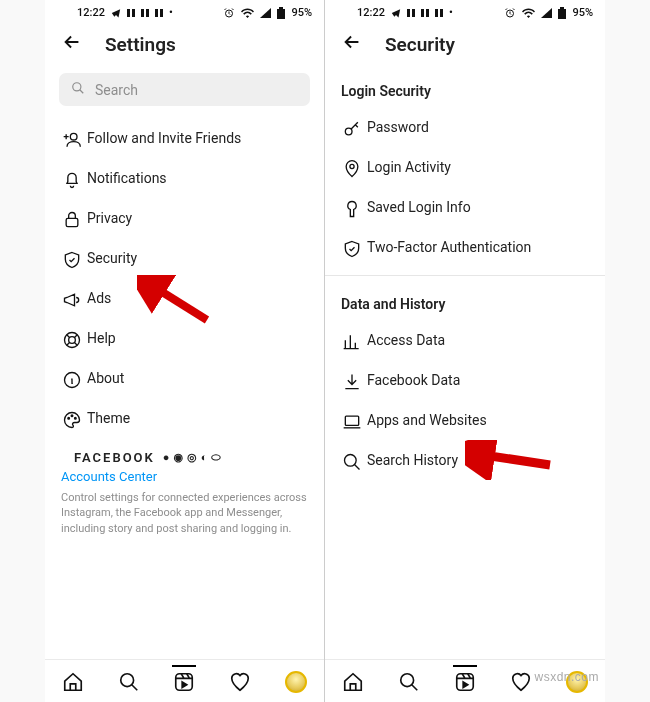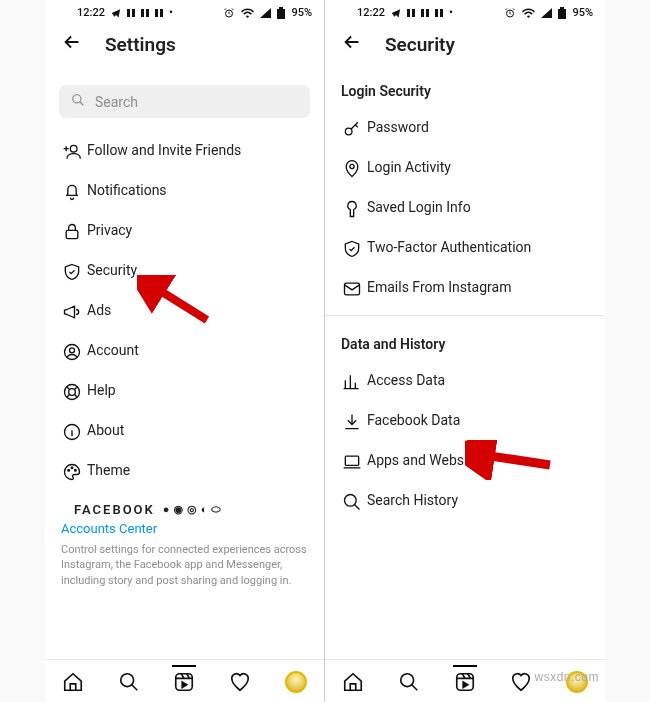--- a/index.html
+++ b/index.html
@@ -61,21 +61,21 @@
     gap: 22px;
     padding: 8px 16px 12px;
   }
   .hdr-title {
     font-size: 19px;
     font-weight: 600;
   }
 
   
   .search {
-    margin: 16px 14px 14px;
+    margin: 4px 14px 14px;
     background: var(--grey-bg);
     border-radius: 7px;
     display: flex;
     align-items: center;
     gap: 10px;
     padding: 8px 12px;
     color: var(--muted);
     font-size: 14px;
   }
 
@@ -274,30 +274,20 @@
             </span>
           <span class="row-label">Security</span>
         </div>
         <div class="row">
           <span class="icn">
               <svg width="20" height="20" viewBox="0 0 24 24" fill="none" stroke="#111" stroke-width="1.6">
                 <path d="M3 10v4l3 1 9 4V5L6 9 3 10zM17 9c2 0 3 1 3 3s-1 3-3 3"></path>
               </svg>
             </span>
           <span class="row-label">Ads</span>
-        </div>
-        <div class="row">
-          <span class="icn">
-              <svg width="20" height="20" viewBox="0 0 24 24" fill="none" stroke="#111" stroke-width="1.6">
-                <circle cx="12" cy="12" r="9"></circle>
-                <circle cx="12" cy="10" r="3"></circle>
-                <path d="M6 19c1-3 4-4 6-4s5 1 6 4"></path>
-              </svg>
-            </span>
-          <span class="row-label">Account</span>
         </div>
         <div class="row">
           <span class="icn">
               <svg width="20" height="20" viewBox="0 0 24 24" fill="none" stroke="#111" stroke-width="1.6">
                 <circle cx="12" cy="12" r="9"></circle>
                 <circle cx="12" cy="12" r="4"></circle>
                 <path d="M6 6l3 3M18 6l-3 3M6 18l3-3M18 18l-3-3"></path>
               </svg>
             </span>
           <span class="row-label">Help</span>
@@ -474,29 +464,20 @@
         </div>
         <div class="row">
           <span class="icn">
               <svg width="20" height="20" viewBox="0 0 24 24" fill="none" stroke="#111" stroke-width="1.6">
                 <path d="M12 3l8 3v5c0 5-3 8-8 10-5-2-8-5-8-10V6l8-3z"></path>
                 <path d="M9 12l2 2 4-4"></path>
               </svg>
             </span>
           <span class="row-label">Two-Factor Authentication</span>
         </div>
-        <div class="row">
-          <span class="icn">
-              <svg width="20" height="20" viewBox="0 0 24 24" fill="none" stroke="#111" stroke-width="1.6">
-                <rect x="3" y="5" width="18" height="14" rx="2"></rect>
-                <path d="M3 7l9 6 9-6"></path>
-              </svg>
-            </span>
-          <span class="row-label">Emails From Instagram</span>
-        </div>
 
         <div class="divider"></div>
         <div class="section-hdr">Data and History</div>
 
         <div class="row">
           <span class="icn">
               <svg width="20" height="20" viewBox="0 0 24 24" fill="none" stroke="#111" stroke-width="1.6">
                 <path d="M4 20V10M10 20V4M16 20v-7M20 20H2"></path>
               </svg>
             </span>

